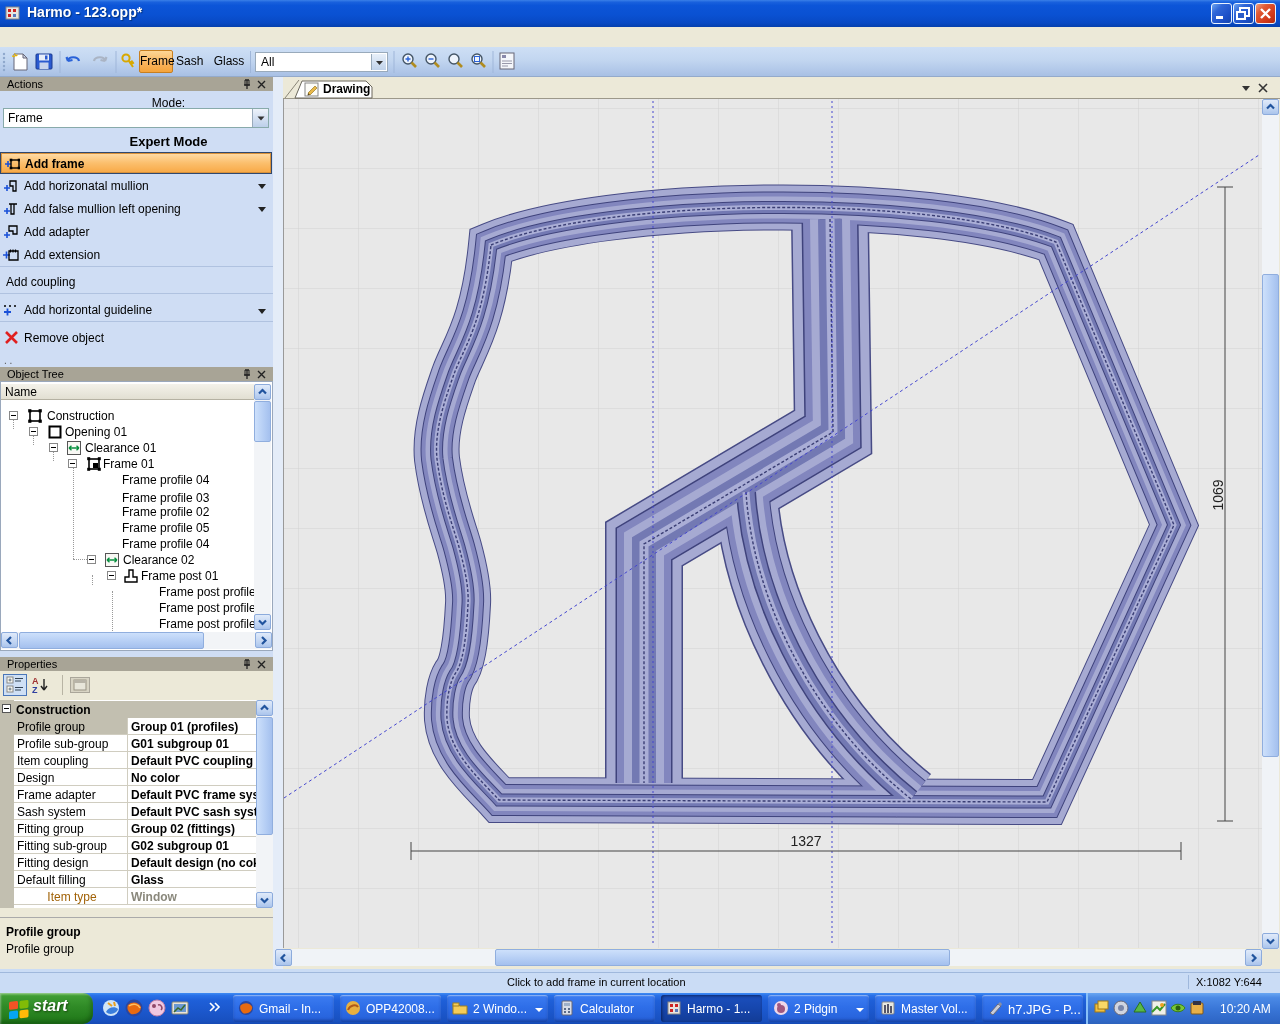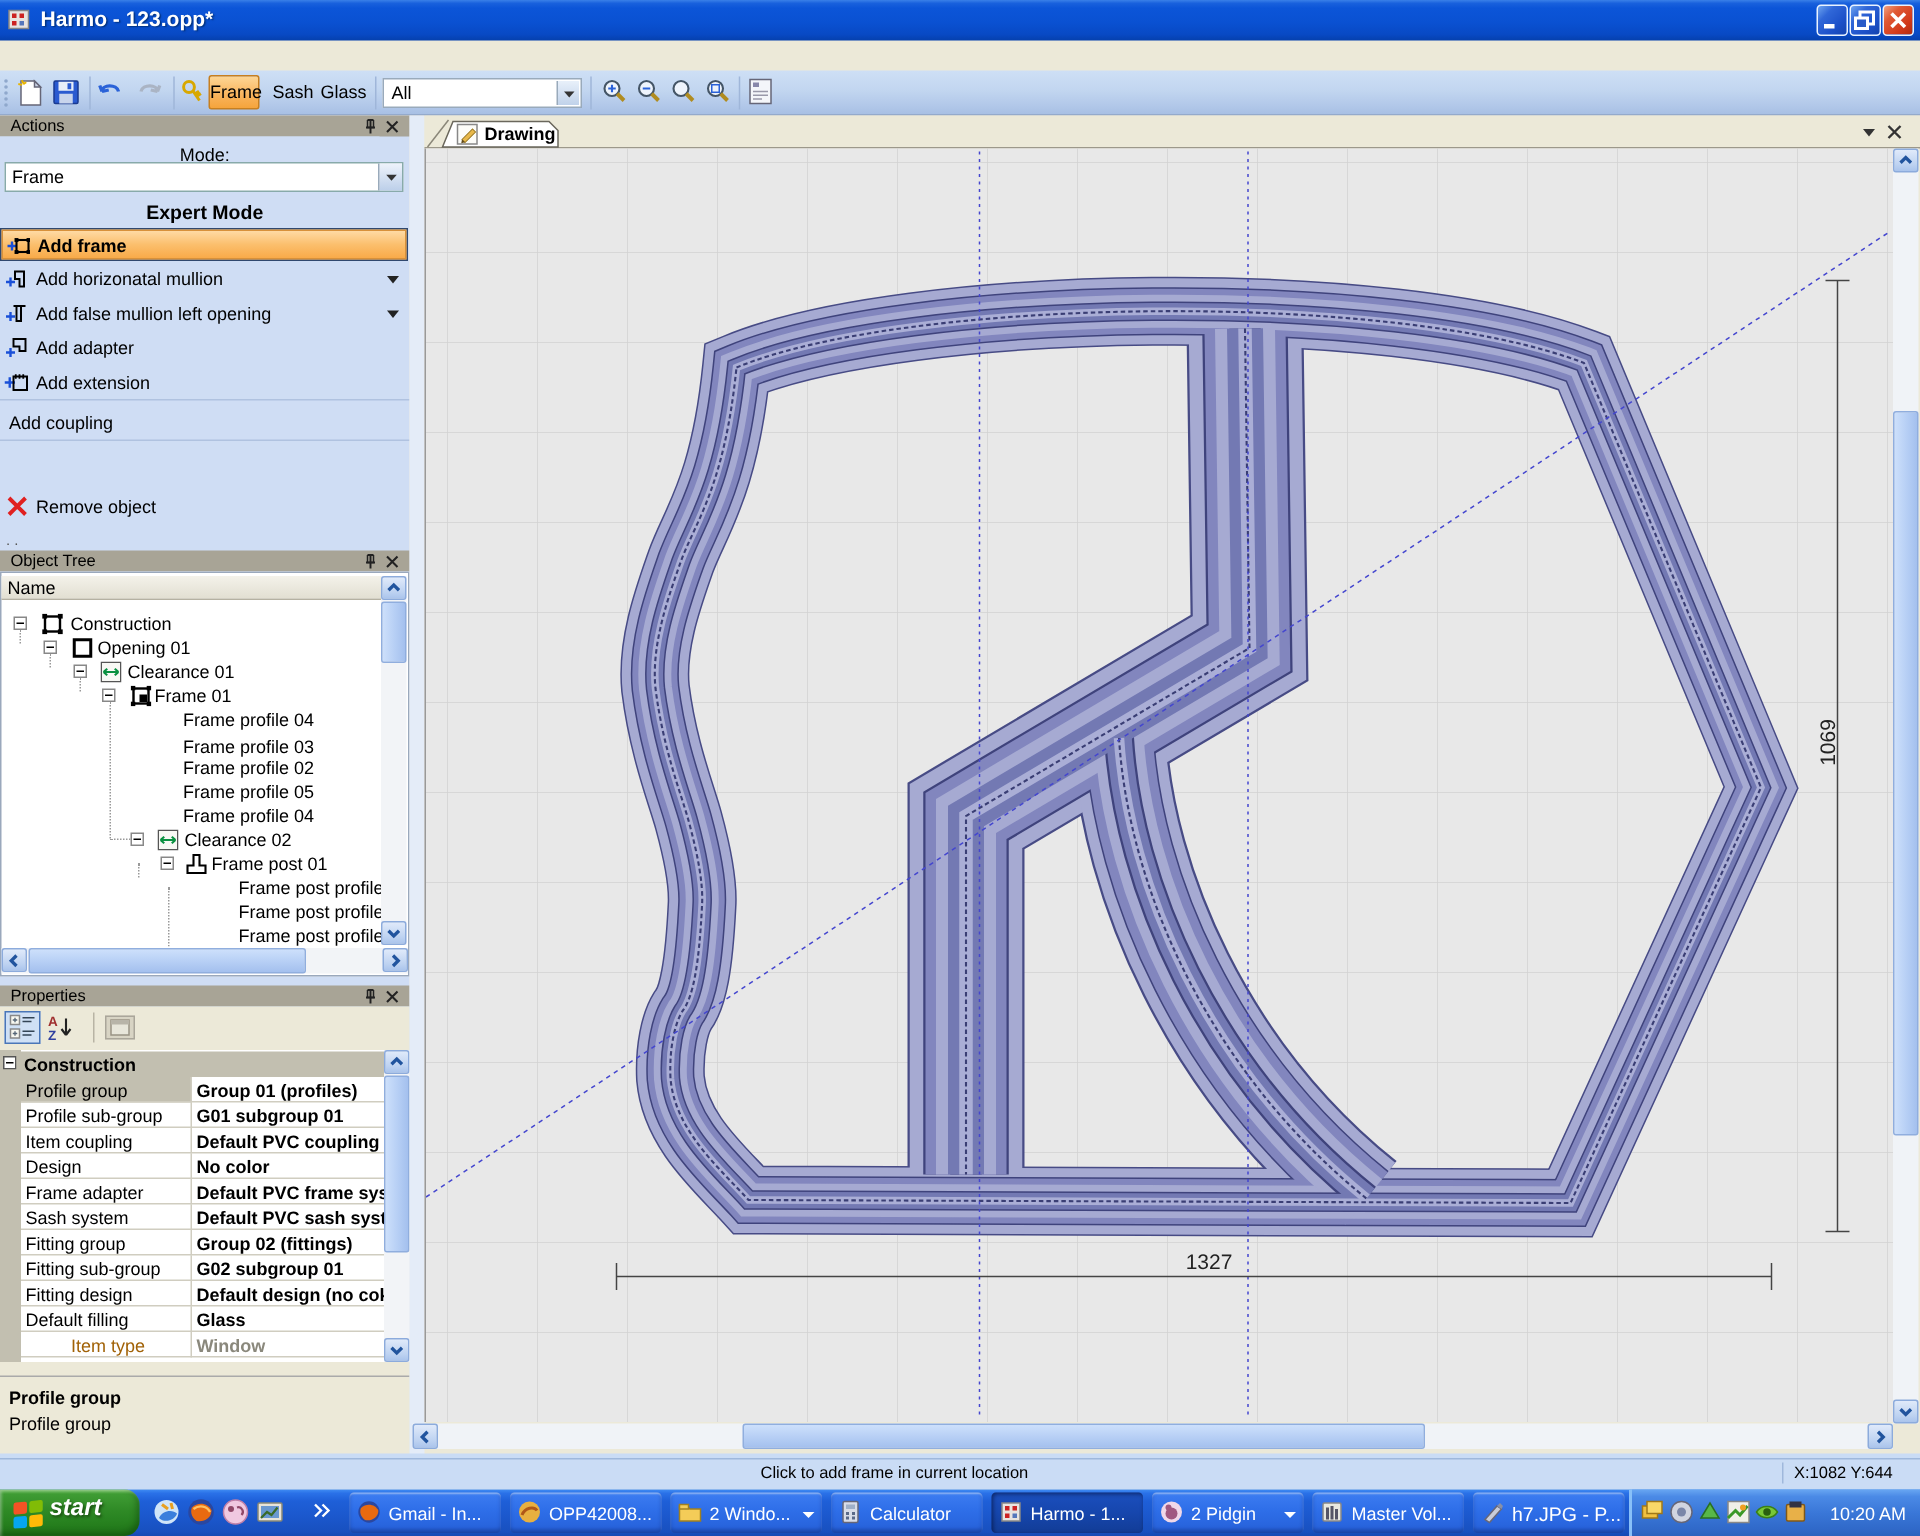--- a/index.html
+++ b/index.html
@@ -113,21 +113,21 @@
         <path d="M13 6 C13 1 3 1 2 6 M13 6 l1.5 -4 M13 6 l-4.5 -1" stroke="#aab4c4" stroke-width="2.2" fill="none"></path>
       </g>
       <line x1="116" y1="4" x2="116" y2="26" stroke="#9fb6d9"></line>
 
       <g transform="translate(121,6)">
         <circle cx="5" cy="5" r="3.6" fill="none" stroke="#d8a800" stroke-width="2"></circle>
         <path d="M7.5 7.5 L12 14 M10.5 11 l2.4 -1.6 M9.3 9.4 l2.4 -1.6" stroke="#d8a800" stroke-width="2" fill="none"></path>
       </g>
     </svg>
     <div class="abs" style="left:139px;top:3px;width:34px;height:23px;background:linear-gradient(180deg,#fdd695,#f9b35b 60%,#f5a43c);border:1px solid #c77f20;border-radius:2px;font-size:12px;text-align:center;line-height:21px;color:#000;">Frame</div>
-    <div class="abs" style="left:176px;top:3px;width:33px;height:23px;font-size:12px;text-align:right;line-height:22px;color:#000;">Sash</div>
+    <div class="abs" style="left:176px;top:3px;width:33px;height:23px;font-size:12px;text-align:left;line-height:22px;color:#000;">Sash</div>
     <div class="abs" style="left:211px;top:3px;width:36px;height:23px;font-size:12px;text-align:center;line-height:22px;color:#000;">Glass</div>
     <div class="abs" style="left:250px;top:4px;width:1px;height:22px;background:#9fb6d9;"></div>
     <div class="abs" style="left:255px;top:5px;width:133px;height:20px;background:#fff;border:1px solid #9ab;font-size:12px;padding:2px 0 0 5px;">All
       <div class="abs" style="right:1px;top:1px;width:15px;height:16px;background:linear-gradient(180deg,#e8f0fa,#c0d2ea);border-left:1px solid #9ab;"><svg width="15" height="16">
             <path d="M4 7 l3.5 4 3.5 -4 z" fill="#333"></path>
           </svg></div>
     </div>
     <svg class="abs" style="left:390px;top:0" width="230" height="30" viewBox="0 0 230 30">
       <line x1="4" y1="4" x2="4" y2="26" stroke="#9fb6d9"></line>
       <g id="zoomplus" transform="translate(12,6)">
@@ -158,21 +158,21 @@
     </svg>
   </div>
   <div id="leftcol">
 
     <div class="ptitle" style="top:0;">Actions<svg class="pin" width="10" height="11" viewBox="0 0 10 11">
           <path d="M3 1 h4 M5 1 v5 M2 6 h6 M5 6 v4" stroke="#222" stroke-width="1.3" fill="none"></path>
           <path d="M3 1 v5 h4 v-5" fill="none" stroke="#222" stroke-width="1"></path>
         </svg><svg class="px" width="9" height="9" viewBox="0 0 9 9">
           <path d="M1 1 L8 8 M8 1 L1 8" stroke="#222" stroke-width="1.4"></path>
         </svg></div>
-    <div class="abs" style="top:14px;left:0;width:253px;height:276px;background:#cfddf4;">
+    <div class="abs" style="top:14px;left:0;width:253px;height:276px;background:#cfddf4;padding-left:32px;">
       <div class="abs" style="top:5px;width:273px;text-align:center;font-size:12px;">Mode:</div>
       <div class="abs" style="top:17px;left:3px;width:266px;height:20px;background:#fff;border:1px solid #8aa;font-size:12px;padding:2px 0 0 4px;">Frame
         <div class="abs" style="right:0px;top:0px;width:16px;height:18px;background:linear-gradient(180deg,#eef3fb,#bccfe9);border-left:1px solid #9ab;"><svg width="16" height="18">
               <path d="M4.5 7.5 l3.5 4 3.5 -4 z" fill="#333"></path>
             </svg></div>
       </div>
       <div class="abs" style="top:43px;width:273px;text-align:center;font-size:13px;font-weight:bold;">Expert Mode</div>
 
       <div class="abs" style="top:61px;left:0px;width:272px;height:22px;background:linear-gradient(180deg,#ffddaa,#fbbf6d 50%,#f8a845);border:1px solid #30486e;outline:1px solid #d8913a;outline-offset:-2px;font-weight:bold;">
         <svg class="abs" style="left:3px;top:3px" width="16" height="16" viewBox="0 0 16 16">
@@ -215,20 +215,30 @@
       <div class="abs" style="top:153px;left:0;width:273px;height:23px;border-bottom:1px solid #b0c2e0;">
         <svg class="abs" style="left:3px;top:3px" width="16" height="16" viewBox="0 0 16 16">
             <path d="M0 8 h7 M3.5 4.5 v7" stroke="#1a50d8" stroke-width="1.6"></path>
             <path d="M6 4 h9 v9 h-9 z" fill="none" stroke="#000" stroke-width="1.3"></path>
             <path d="M7.5 2.5 v3 M10 2.5 v3 M12.5 2.5 v3" stroke="#000" stroke-width="1.2"></path>
           </svg>
         <span class="abs" style="left:24px;top:4px;font-size:12px;">Add extension</span>
       </div>
       <div class="abs" style="top:180px;left:0;width:273px;height:23px;border-bottom:1px solid #b0c2e0;">
         <span class="abs" style="left:6px;top:4px;font-size:12px;">Add coupling</span>
+      </div>
+      <div class="abs" style="top:208px;left:0;width:273px;height:23px;border-bottom:1px solid #b0c2e0;">
+        <svg class="abs" style="left:3px;top:3px" width="16" height="16" viewBox="0 0 16 16">
+            <path d="M1 4 h3 M6 4 h3 M11 4 h3" stroke="#000" stroke-width="1.4" stroke-dasharray="2 1.4"></path>
+            <path d="M1 10 h7 M4.5 6.5 v7" stroke="#1a50d8" stroke-width="1.8"></path>
+          </svg>
+        <span class="abs" style="left:24px;top:4px;font-size:12px;">Add horizontal guideline</span>
+        <svg class="abs" style="right:6px;top:9px" width="9" height="8">
+            <path d="M0 1 l4 5 4 -5 z" fill="#222"></path>
+          </svg>
       </div>
       <div class="abs" style="top:236px;left:0;width:273px;height:23px;">
         <svg class="abs" style="left:4px;top:3px" width="15" height="15" viewBox="0 0 15 15">
             <path d="M2 2 L13 13 M13 2 L2 13" stroke="#e02020" stroke-width="2.6"></path>
           </svg>
         <span class="abs" style="left:24px;top:4px;font-size:12px;">Remove object</span>
       </div>
       <div class="abs" style="top:264px;left:4px;font-size:10px;color:#555;">. .</div>
     </div>
 

